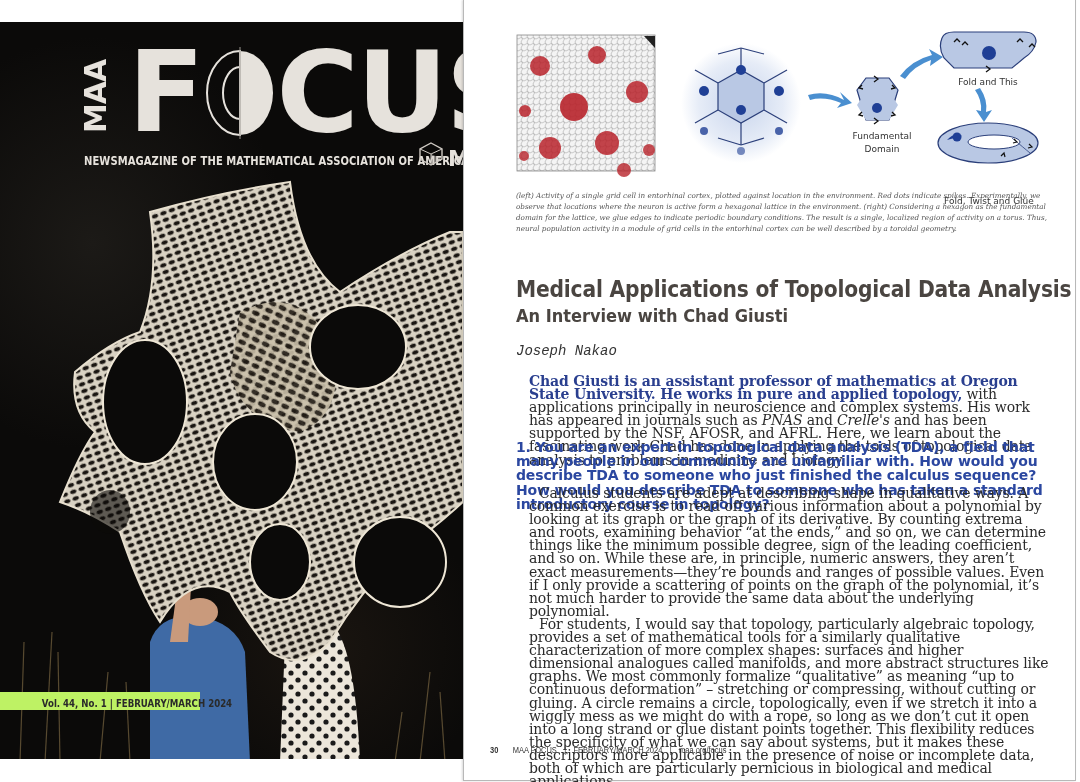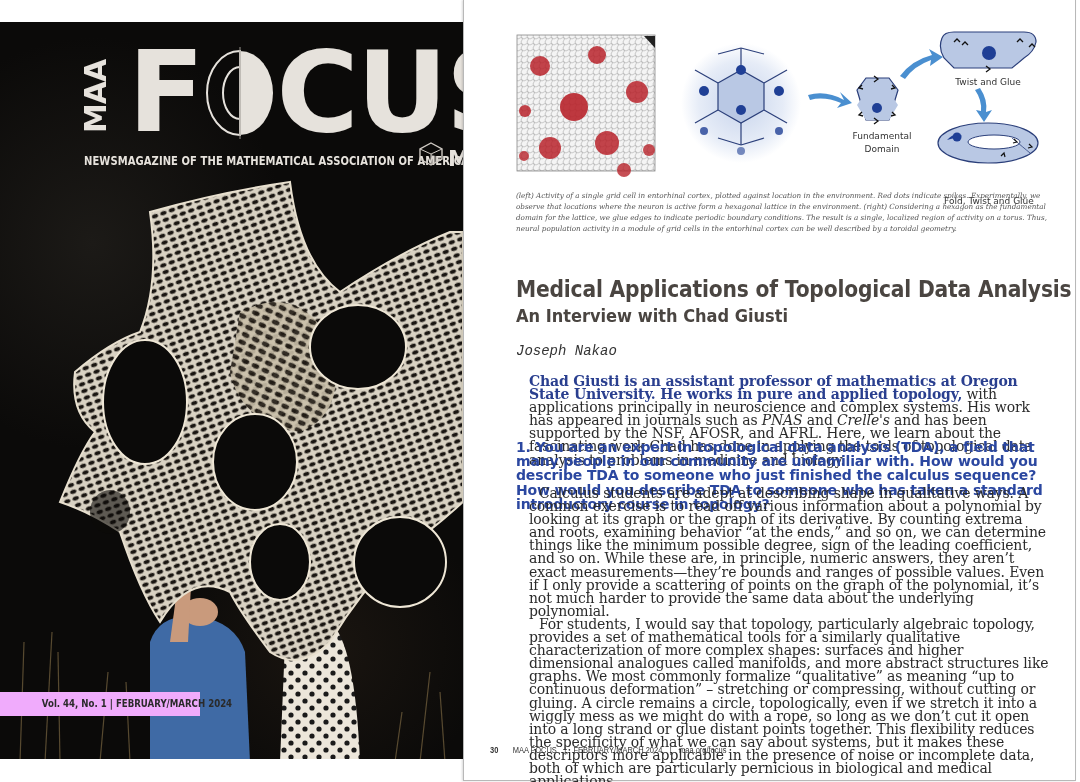--- a/index.html
+++ b/index.html
@@ -39,22 +39,22 @@
     font-family: "DejaVu Sans", sans-serif; font-weight: bold; font-size: 11.6px;
     letter-spacing: 0.1px; white-space: nowrap; transform: scaleX(0.86); transform-origin: left;
   }
   .maa-logo { position: absolute; left: 418px; top: 120px; }
   .maa-logo-letter {
     position: absolute; left: 448px; top: 124px; color: #e6e2dc; font-family: "DejaVu Sans", sans-serif;
     font-weight: bold; font-size: 22px;
   }
   .sculpture { position: absolute; left: 0; top: 150px; width: 463px; height: 590px; }
   .issue-band {
-    position: absolute; left: 0; top: 670px; width: 200px; height: 24px;
-    background: #f0abfc; color: #2a2a2a; font-family: "DejaVu Sans", sans-serif; font-size: 10.5px;
+    position: absolute; left: 0; top: 670px; width: 200px; height: 18px;
+    background: #bef264; color: #2a2a2a; font-family: "DejaVu Sans", sans-serif; font-size: 10.5px;
     line-height: 22px; text-align: right; padding-right: 10px; font-weight: bold;
   }
   .issue-band span { display: inline-block; transform: scaleX(0.82); transform-origin: right; white-space: nowrap; }
 
   
   .page {
     position: absolute; left: 463px; top: 0; width: 613px; height: 781px;
     background: #ffffff; border: 1px solid #b8b8b8; border-top: none;
     box-shadow: -1px 0 2px rgba(0,0,0,0.15);
   }
@@ -285,21 +285,21 @@
           <path d="M550 139 l3 3 l-4 1"></path>
             <path d="M565 144 l3 3 l-4 1"></path>
           <path d="M537 156 l3 -3 l1 4"></path>
         </g>
       </g>
     </svg>
     <div class="fig-label" style="left:378px; top:130px; width:80px;">
       <div>Fundamental</div>
       <div>Domain</div>
     </div>
-    <div class="fig-label" style="left:484px; top:76px; width:80px;">Twist and Glue</div>
+    <div class="fig-label" style="left:484px; top:76px; width:80px;">Fold and This</div>
     <div class="fig-label" style="left:470px; top:175px; width:110px;margin-top:20px;">Fold, Twist and Glue</div>
   </div>
 
   <div class="caption">(left) Activity of a single grid cell in entorhinal cortex, plotted against location in the environment. Red dots indicate spikes. Experimentally, we observe that locations where the neuron is active form a hexagonal lattice in the environment. (right) Considering a hexagon as the fundamental domain for the lattice, we glue edges to indicate periodic boundary conditions. The result is a single, localized region of activity on a torus. Thus, neural population activity in a module of grid cells in the entorhinal cortex can be well described by a toroidal geometry.</div>
 
   <div class="title">Medical Applications of Topological Data Analysis</div>
   <div class="subtitle">An Interview with Chad Giusti</div>
   <div class="byline">Joseph Nakao</div>
 
   <div class="body-block intro">

